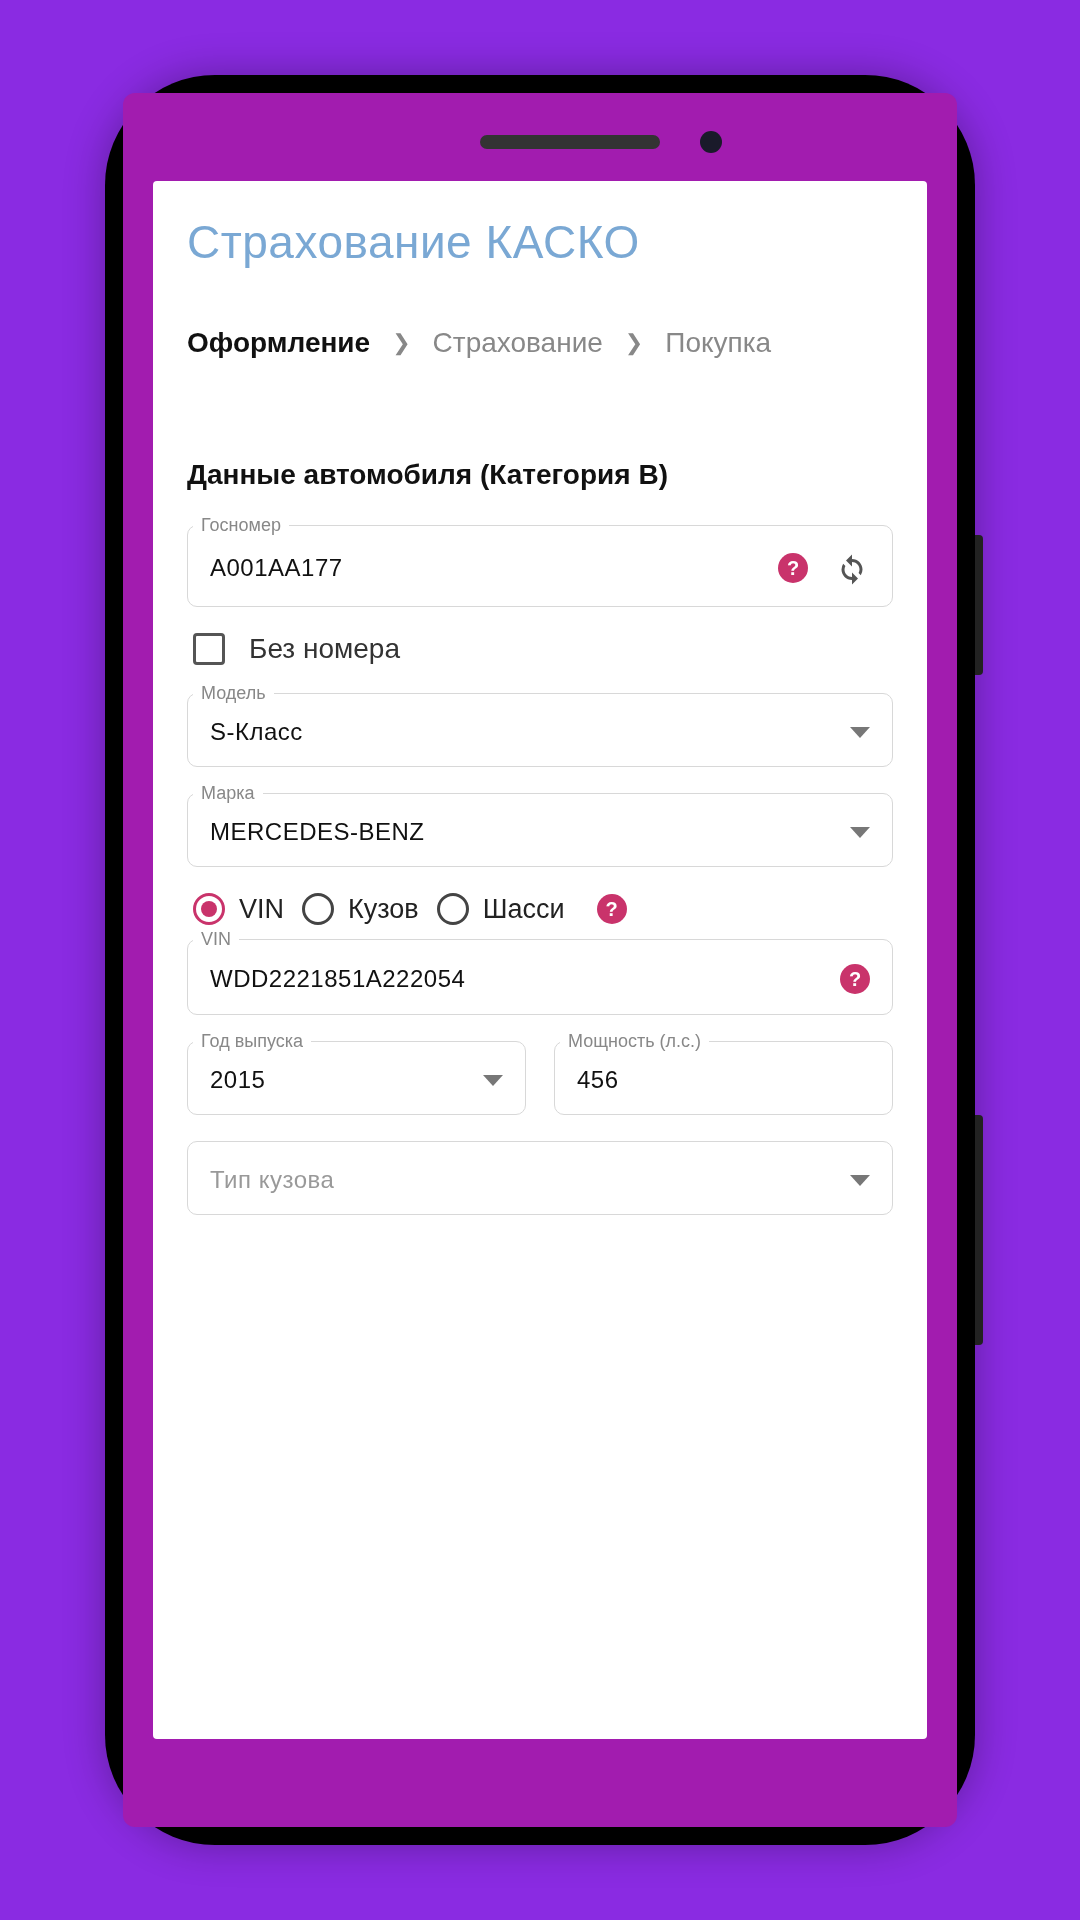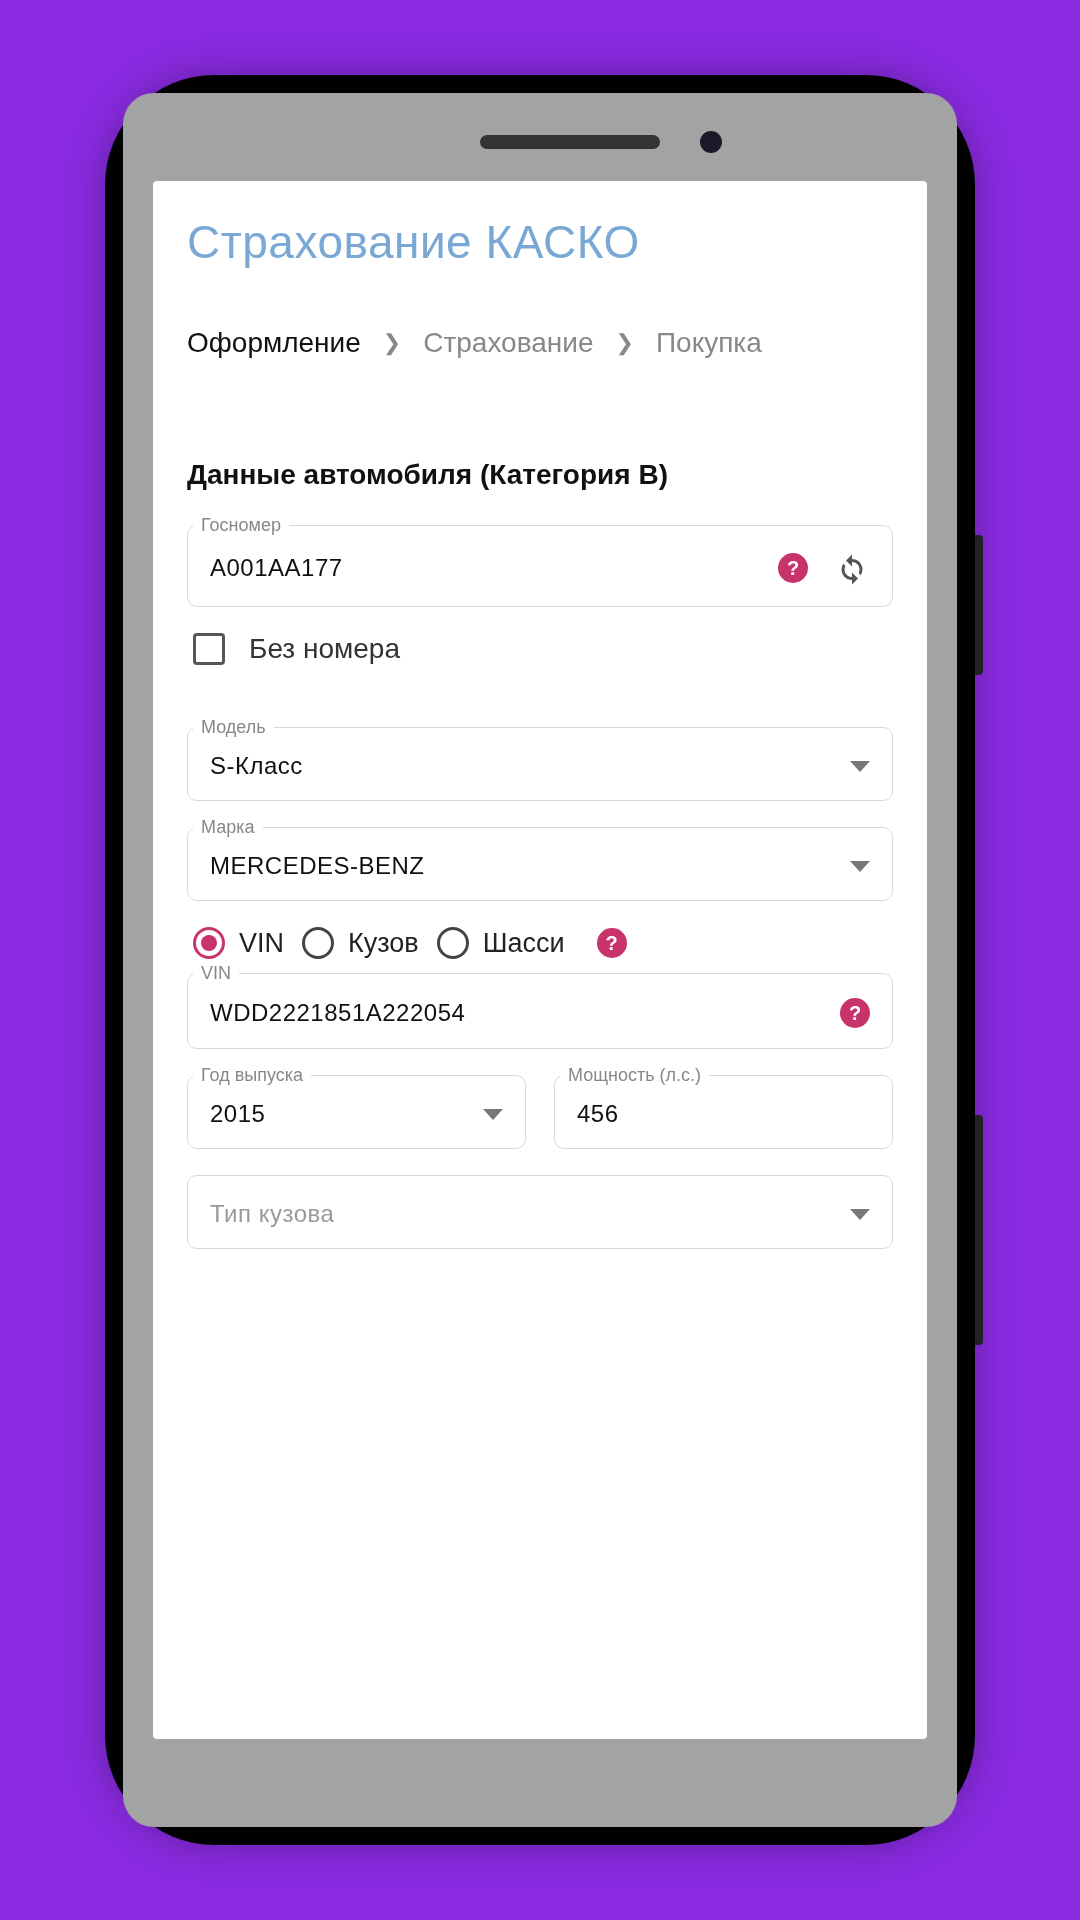--- a/index.html
+++ b/index.html
@@ -17,22 +17,22 @@
     height: 1770px;
     background: #000;
     border-radius: 110px;
     padding: 18px;
     position: relative;
     box-shadow: 0 0 40px rgba(0,0,0,0.3);
   }
   .phone-inner {
     width: 100%;
     height: 100%;
-    background: #a3a3a3;
-    border-radius: 31px;
+    background: #a21caf;
+    border-radius: 12px;
     padding: 12px;
     position: relative;
   }
   .speaker {
     position: absolute;
     top: 42px;
     left: 50%;
     transform: translateX(-60px);
     width: 180px;
     height: 14px;
@@ -78,21 +78,21 @@
   }
   .breadcrumb {
     display: flex;
     align-items: center;
     gap: 22px;
     font-size: 28px;
     margin-bottom: 100px;
     flex-wrap: wrap;
   }
   .breadcrumb .step { color: #888; }
-  .breadcrumb .step.active { color: #111; font-weight: 400; }
+  .breadcrumb .step.active { color: #111; font-weight: 700; }
   .breadcrumb .chev { color: #888; font-size: 22px; }
   .section-title {
     font-size: 28px;
     font-weight: 700;
     color: #111;
     margin-bottom: 34px;
   }
   .field {
     position: relative;
     border: 1px solid #d8d8d8;
@@ -147,21 +147,21 @@
     border-left: 10px solid transparent;
     border-right: 10px solid transparent;
     border-top: 11px solid #777;
     margin-left: 14px;
     flex: 0 0 auto;
   }
   .checkbox-row {
     display: flex;
     align-items: center;
     gap: 24px;
-    margin: 6px 0 62px 6px;
+    margin: 6px 0 28px 6px;
   }
   .checkbox-box {
     width: 32px;
     height: 32px;
     border: 3px solid #555;
     border-radius: 4px;
   }
   .checkbox-label { font-size: 28px; color: #333; }
   .radio-row {
     display: flex;

